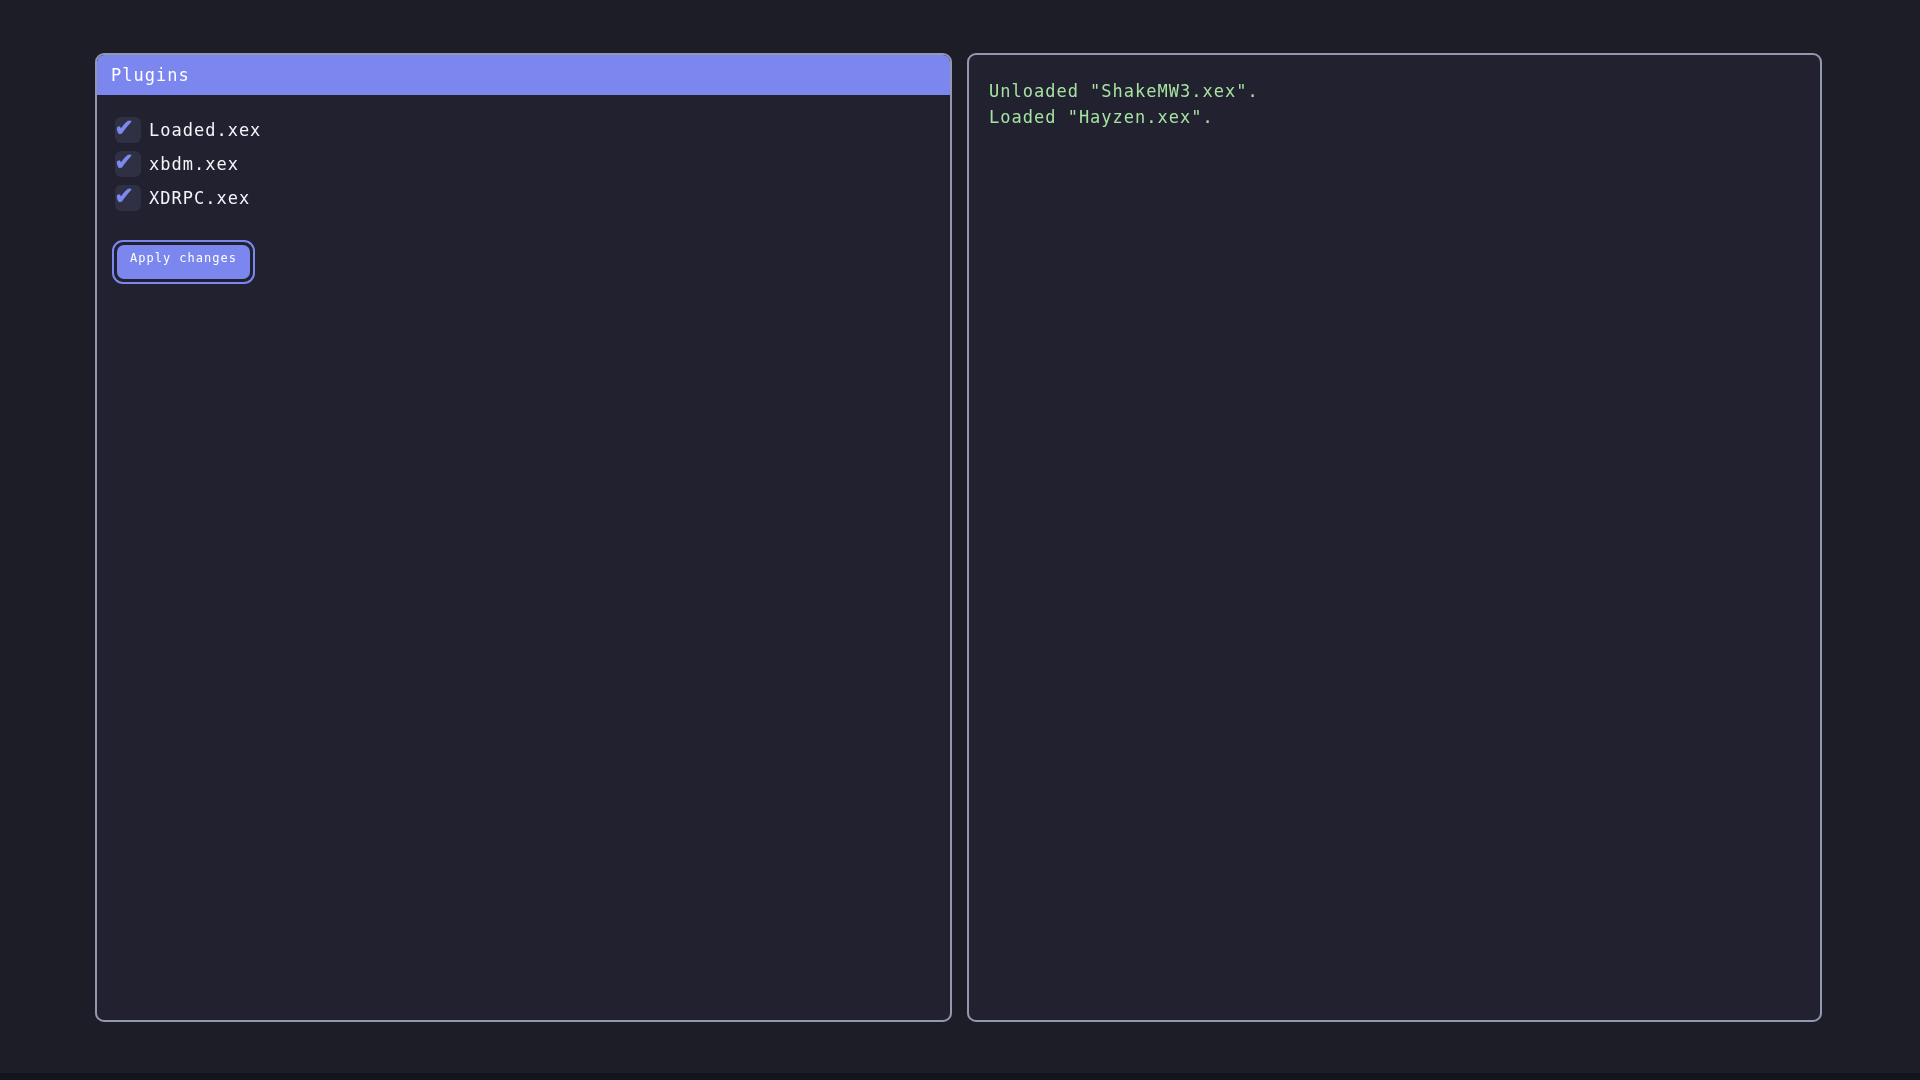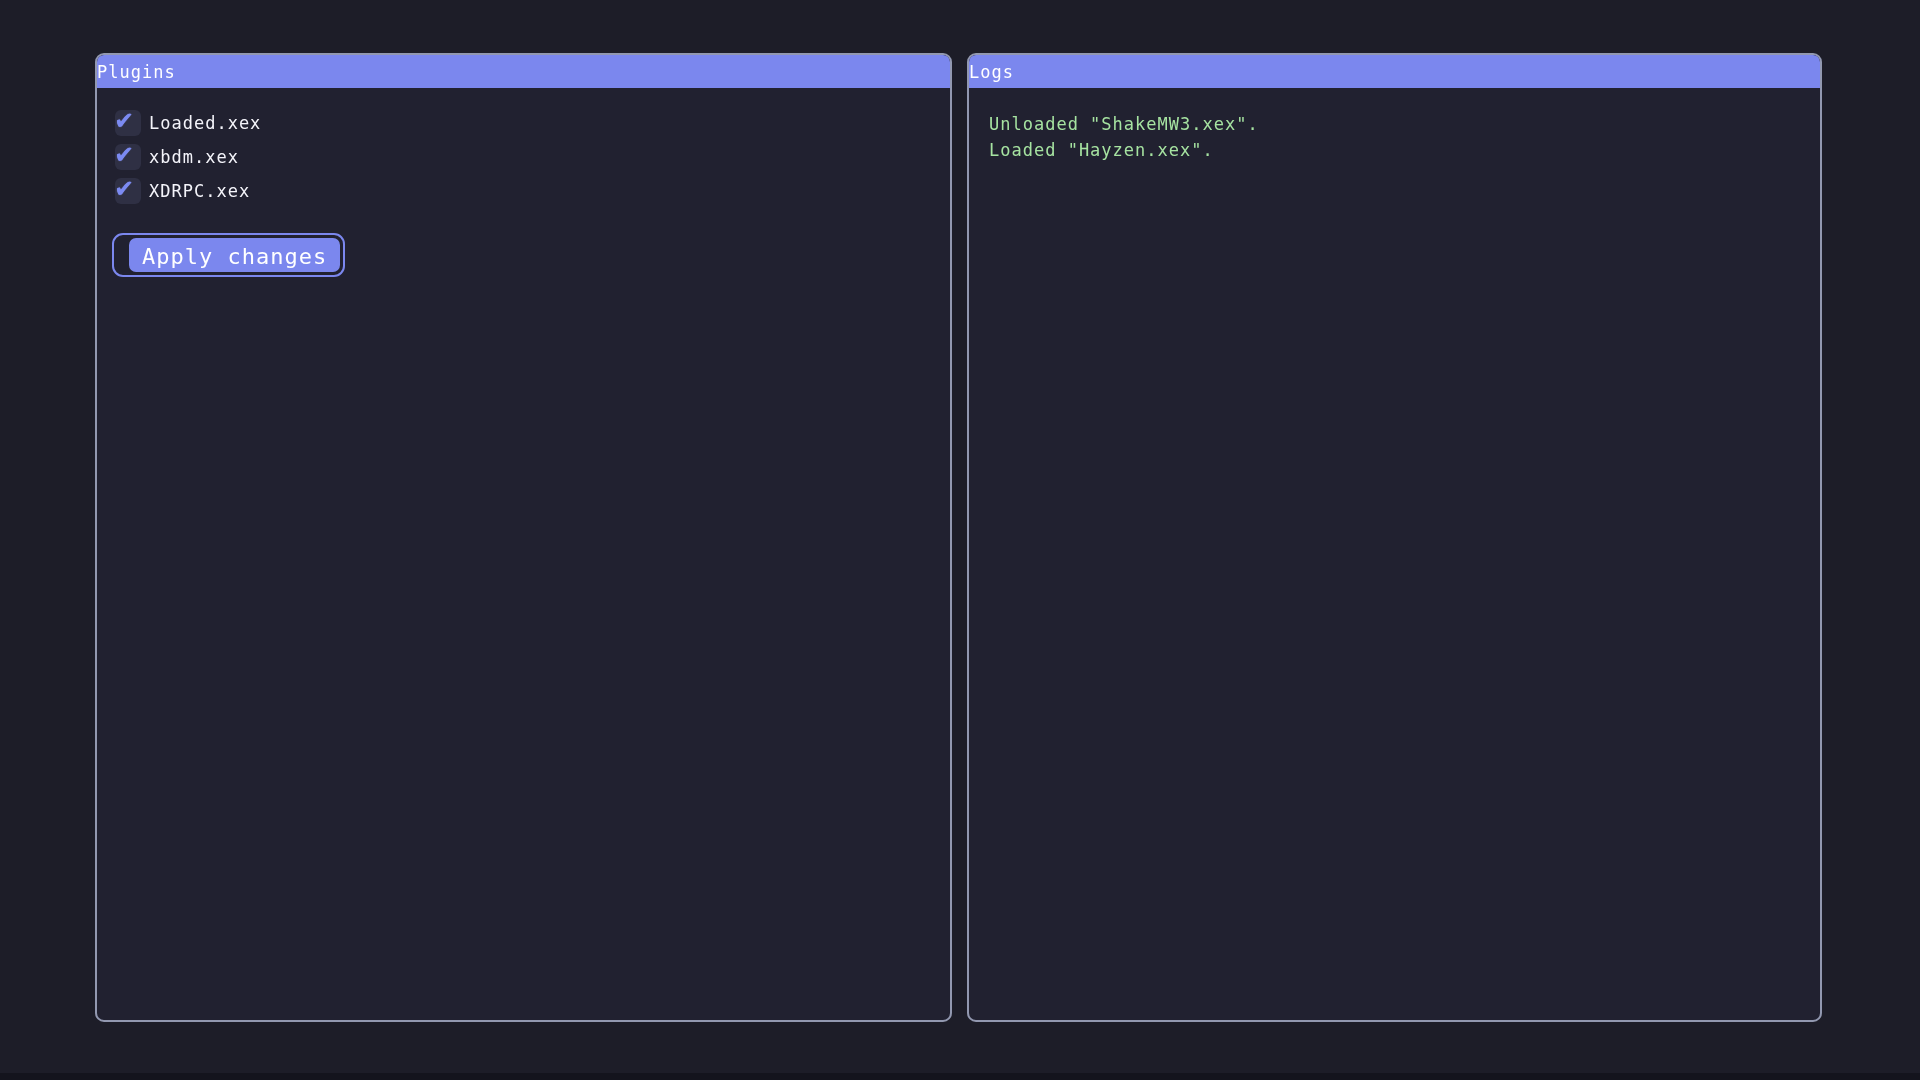--- a/index.html
+++ b/index.html
@@ -15,25 +15,26 @@
     top: 53px;
     height: 969px;
     background: #212130;
     border: 2px solid #9298b0;
     border-radius: 9px;
     overflow: hidden;
   }
   .panel-left  { left: 95px;  width: 857px; }
   .panel-right { left: 967px; width: 855px; }
   .panel-header {
-    height: 33px;
+    height: 40px;
     background: #7b87ee;
     border-radius: 6px 6px 0 0;
     display: flex;
     align-items: center;
+    padding-left: 14px;
     color: #ffffff;
     font-size: 17px;
     letter-spacing: 1px;
   }
   .panel-body { padding: 22px 18px; }
 
   .checkbox-row {
     display: flex;
     align-items: center;
     height: 26px;
@@ -74,26 +75,25 @@
     padding: 3px;
     background: transparent;
     cursor: pointer;
   }
   .apply-button {
     background: #7b87ee;
     border: none;
     border-radius: 7px;
     color: #ffffff;
     font-family: "DejaVu Sans Mono", "Liberation Mono", monospace;
-    font-size: 22px;
+    font-size: 12px;
     letter-spacing: 1px;
-    padding: 6px 13px 3px 13px;
+    padding: 6px 13px 14px 13px;
     cursor: pointer;
     display: block;
-    margin-left: 12px;
   }
 
   .log-body { padding: 23px 20px; }
   .log-line {
     color: #a6e3a1;
     font-size: 17px;
     line-height: 26px;
     letter-spacing: 1px;
     white-space: pre;
   }
@@ -137,22 +137,19 @@
 
 
     <span class="apply-button-ring">
       <button class="apply-button">Apply changes</button>
     </span>
 
   </div>
 </div>
 
 <div class="panel panel-right">
-  <div class="panel-header">
-    <span>Logs</span>
-  </div>
   <div class="log-body">
     <div class="log-line">Unloaded "ShakeMW3.xex".</div>
     <div class="log-line">Loaded "Hayzen.xex".</div>
   </div>
 </div>
 
 <div class="bottom-strip"></div>
 
 </body></html>

